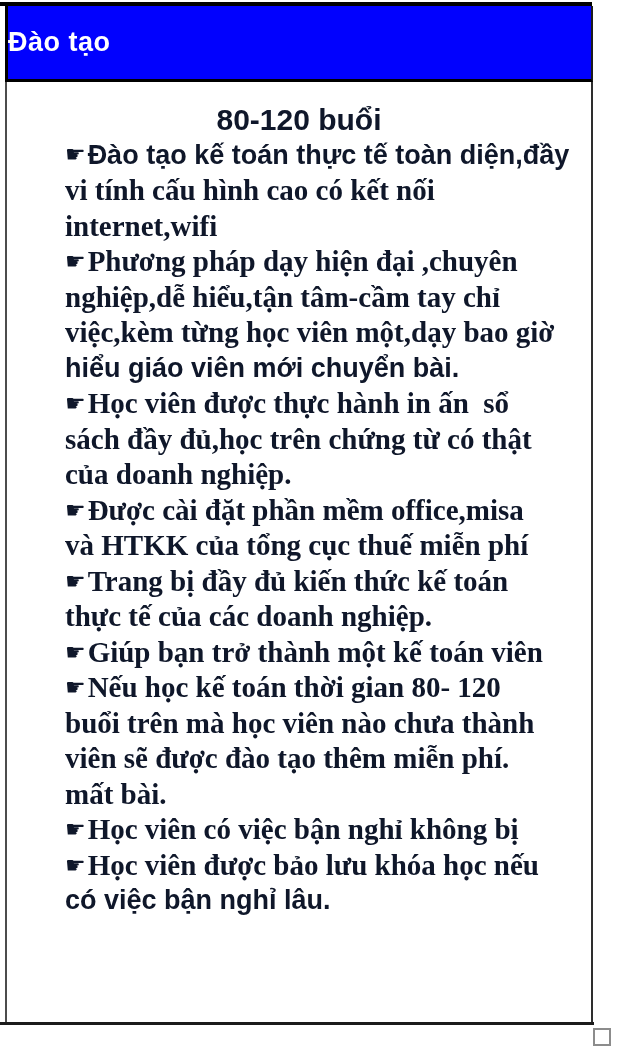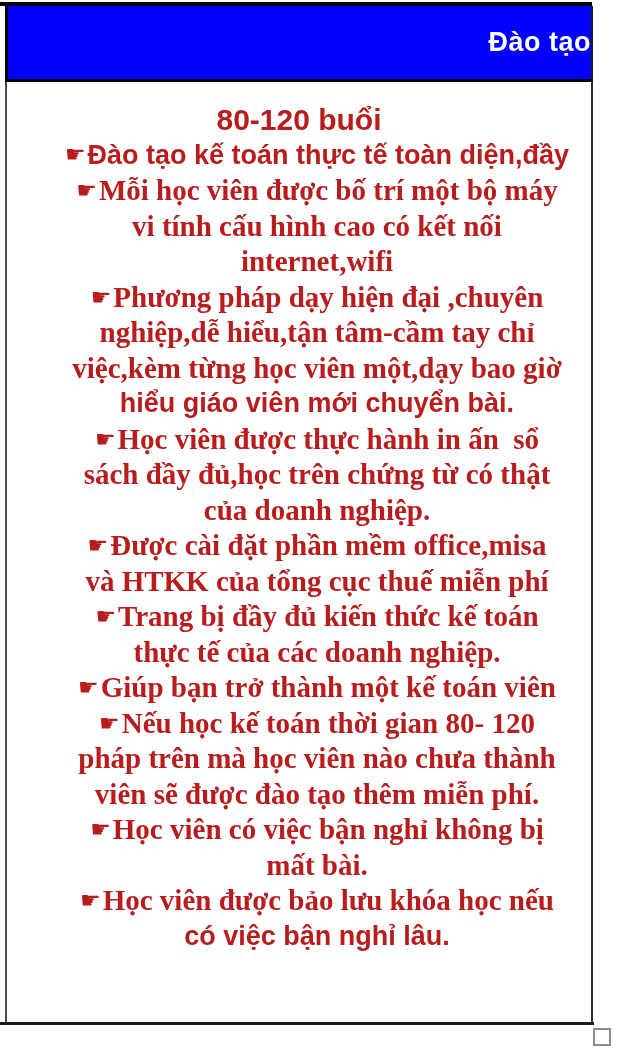--- a/index.html
+++ b/index.html
@@ -22,55 +22,54 @@
   }
 
   
   .header-cell {
     position: absolute; left: 5px; top: 6px;
     width: 588px; height: 76px;
     box-sizing: border-box;
     border-left: 3px solid #000000;
     border-right: 2px solid #1c1c1c;
     border-bottom: 3px solid #000000;
-    display: flex; align-items: center; justify-content: flex-end;
+    display: flex; align-items: center; justify-content: flex-start;
   }
   .header-title {
     font-family: "Liberation Sans", sans-serif;
     font-weight: bold;
     font-size: 27px;
     letter-spacing: 0.5px;
   }
 
   
   .body-cell {
     position: absolute; left: 5px; top: 82px;
     width: 588px; height: 940px;
     box-sizing: border-box;
     border-left: 2px solid #4c4c4c;
     border-right: 2px solid #2e2e2e;
     background: #ffffff;
     padding-top: 20px;
-    color: #b91c1c;
+    color: #0f172a;
   }
 
   .session-heading {
     height: 35.5px; line-height: 35.5px;
     text-align: center;
     font-family: "Liberation Sans", sans-serif;
     font-weight: bold;
     font-size: 30px;
   }
 
   .line {
     height: 35.5px; line-height: 35.5px;
-    padding-left: 36px;
+    padding-left: 58px;
     white-space: pre;
     font-weight: bold;
-    text-align: center;
   }
   .line.serif { font-family: "Liberation Serif", serif; font-size: 29px; }
   .line.sans  { font-family: "Liberation Sans", sans-serif; font-size: 27px; }
 
   .hand {
     font-family: "DejaVu Sans", sans-serif;
     font-weight: normal;
     font-size: 23px;
     margin-right: 2px;
     position: relative; top: -2px;
@@ -89,40 +88,39 @@
 <div class="top-rule"></div>
 
 <div class="header-cell" style="background: rgb(1, 1, 254);">
   <span class="header-title" style="color: rgb(255, 255, 255);">Đào tạo</span>
 </div>
 
 <div class="body-cell">
   <div class="session-heading">80-120 buổi</div>
   <div id="lines-box">
       <div class="line sans"><span class="hand">☛</span>Đào tạo kế toán thực tế toàn diện,đầy</div>
-      <div class="line serif"><span class="hand">☛</span>Mỗi học viên được bố trí một bộ máy</div>
       <div class="line serif">vi tính cấu hình cao có kết nối</div>
       <div class="line serif">internet,wifi</div>
       <div class="line serif"><span class="hand">☛</span>Phương pháp dạy hiện đại ,chuyên</div>
       <div class="line serif">nghiệp,dễ hiểu,tận tâm-cầm tay chỉ</div>
       <div class="line serif">việc,kèm từng học viên một,dạy bao giờ</div>
       <div class="line sans">hiểu giáo viên mới chuyển bài.</div>
       <div class="line serif"><span class="hand">☛</span>Học viên được thực hành in ấn  sổ</div>
       <div class="line serif">sách đầy đủ,học trên chứng từ có thật</div>
       <div class="line serif">của doanh nghiệp.</div>
       <div class="line serif"><span class="hand">☛</span>Được cài đặt phần mềm office,misa</div>
       <div class="line serif">và HTKK của tổng cục thuế miễn phí</div>
       <div class="line serif"><span class="hand">☛</span>Trang bị đầy đủ kiến thức kế toán</div>
       <div class="line serif">thực tế của các doanh nghiệp.</div>
       <div class="line serif"><span class="hand">☛</span>Giúp bạn trở thành một kế toán viên</div>
       <div class="line serif"><span class="hand">☛</span>Nếu học kế toán thời gian 80- 120</div>
-      <div class="line serif">pháp trên mà học viên nào chưa thành</div>
+      <div class="line serif">buổi trên mà học viên nào chưa thành</div>
       <div class="line serif">viên sẽ được đào tạo thêm miễn phí.</div>
+      <div class="line serif">mất bài.</div>
       <div class="line serif"><span class="hand">☛</span>Học viên có việc bận nghỉ không bị</div>
-      <div class="line serif">mất bài.</div>
       <div class="line serif"><span class="hand">☛</span>Học viên được bảo lưu khóa học nếu</div>
       <div class="line sans">có việc bận nghỉ lâu.</div>
     </div>
 </div>
 
 <div class="bottom-rule"></div>
 
 <div class="resize-handle"></div>
 
 </body></html>

